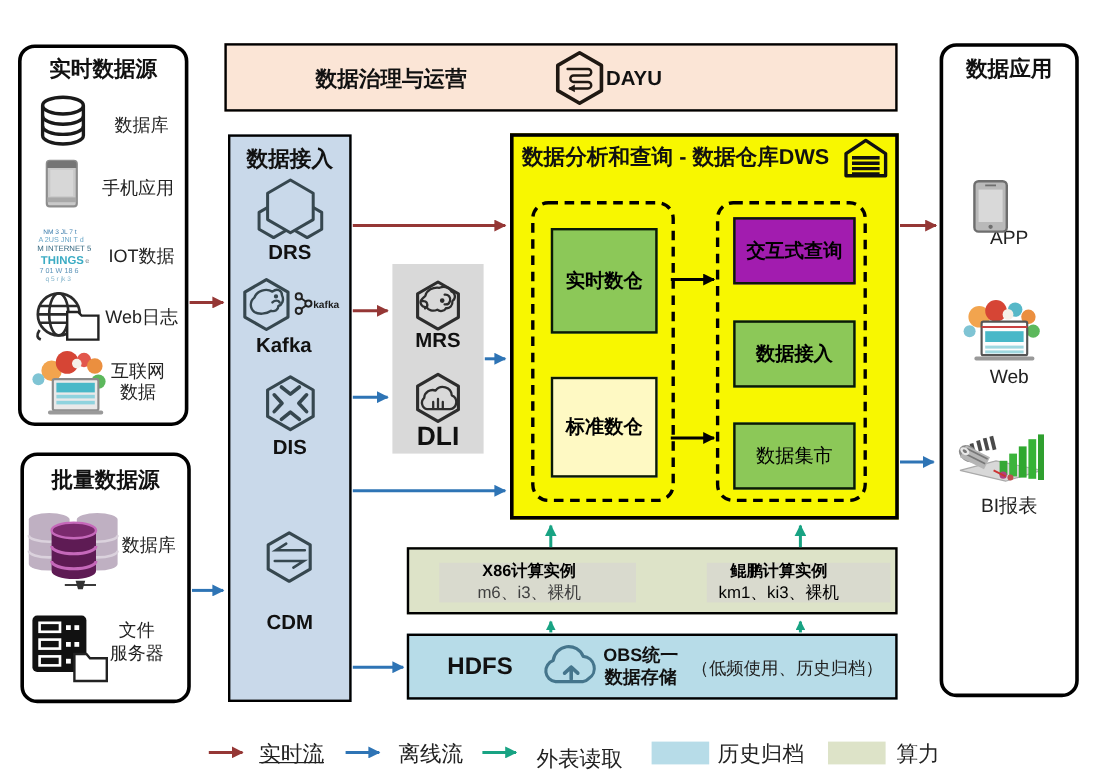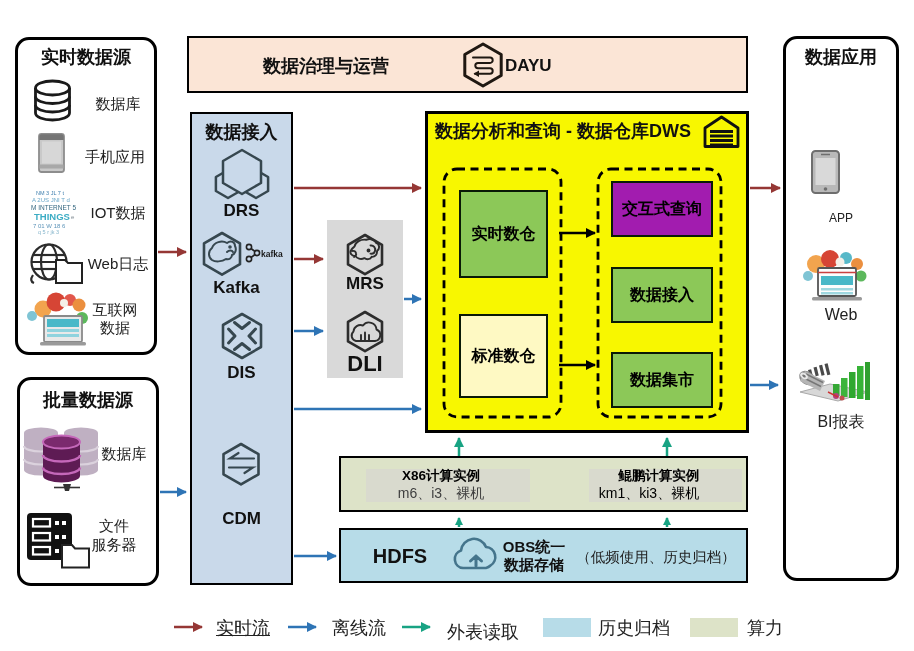--- a/index.html
+++ b/index.html
@@ -43,40 +43,40 @@
 <div class="abs ttl" style="left:327px;top:274px;width:76px;font-size:17px;">MRS</div>
 <div class="abs ttl" style="left:327px;top:351px;width:76px;font-size:22px;">DLI</div>
 
 <div class="panel" style="left:425px;top:111px;width:324px;height:322px;background:#f8f700;border-width:3px;"></div>
 <div class="abs ttl" style="left:435px;top:119px;width:280px;font-size:18px;text-align:left;">数据分析和查询 - 数据仓库DWS</div>
 
 <div class="abs ctr" style="left:459px;top:190px;width:89px;height:88px;background:#8cc858;border:2.5px solid #0a1a06;font-weight:bold;font-size:16px;">实时数仓</div>
 <div class="abs ctr" style="left:459px;top:314px;width:89px;height:84px;background:#fef9c3;border:2.5px solid #0a1a06;font-weight:bold;font-size:16px;">标准数仓</div>
 <div class="abs ctr" style="left:611px;top:181px;width:102px;height:56px;background:#a21caf;border:2.5px solid #0a1a06;font-weight:bold;font-size:16px;">交互式查询</div>
 <div class="abs ctr" style="left:611px;top:267px;width:102px;height:56px;background:#8cc858;border:2.5px solid #0a1a06;font-weight:bold;font-size:16px;">数据接入</div>
-<div class="abs ctr" style="left:611px;top:352px;width:102px;height:56px;background:#8cc858;border:2.5px solid #0a1a06;font-weight:bold;font-size:16px;">数据集市</div>
+<div class="abs ctr" style="left:611px;top:352px;width:102px;height:56px;background:#8cc858;border:2.5px solid #0a1a06;font-weight:normal;font-size:16px;">数据集市</div>
 
 <div class="panel" style="left:339px;top:456px;width:409px;height:56px;background:#dde3c8;"></div>
 <div class="abs" style="left:366px;top:469px;width:164px;height:33px;background:#d9dace;"></div>
 <div class="abs" style="left:589px;top:469px;width:153px;height:33px;background:#d9dace;"></div>
 <div class="abs ctr" style="left:351px;top:462px;width:180px;height:44px;">
   <div style="font-size:14px;line-height:16.5px;"><b style="font-size:13.5px;">X86计算实例</b><br><span style="color:#3f3f3f;">m6、i3、裸机</span></div>
 </div>
-<div class="abs ctr" style="left:559px;top:462px;width:180px;height:44px;text-align:right;">
+<div class="abs ctr" style="left:559px;top:462px;width:180px;height:44px;">
   <div style="font-size:14px;line-height:16.5px;"><b style="font-size:13.5px;">鲲鹏计算实例</b><br><span style="color:#000000;">km1、ki3、裸机</span></div>
 </div>
 
 <div class="panel" style="left:339px;top:528px;width:409px;height:55px;background:#b7dce8;"></div>
 <div class="abs ttl" style="left:365px;top:545px;width:70px;font-size:20px;">HDFS</div>
 <div class="abs ttl" style="left:498px;top:538px;width:72px;font-size:15px;line-height:18px;">OBS统一<br>数据存储</div>
 <div class="abs lbl" style="left:575px;top:548px;width:162px;font-size:14.5px;white-space:nowrap;">（低频使用、历史归档）</div>
 
 <div class="panel round" style="left:783px;top:36px;width:116px;height:545px;"></div>
 <div class="abs ttl" style="left:783px;top:45px;width:116px;font-size:18px;">数据应用</div>
-<div class="abs lbl" style="left:783px;top:211px;width:116px;font-size:12px;">APP</div>
+<div class="abs lbl" style="left:783px;top:190px;width:116px;font-size:16px;">APP</div>
 <div class="abs lbl" style="left:783px;top:306px;width:116px;font-size:16px;">Web</div>
 <div class="abs lbl" style="left:783px;top:412px;width:116px;font-size:16px;">BI报表</div>
 
 <div class="abs lbl" style="left:212px;top:616px;width:62px;font-size:18px;text-decoration:underline;">实时流</div>
 <div class="abs lbl" style="left:328px;top:616px;width:62px;font-size:18px;">离线流</div>
 <div class="abs lbl" style="left:444px;top:620px;width:78px;font-size:18px;">外表读取</div>
 <div class="abs" style="left:543px;top:618px;width:48px;height:19px;background:#b7dce8;"></div>
 <div class="abs lbl" style="left:596px;top:616px;width:76px;font-size:18px;">历史归档</div>
 <div class="abs" style="left:690px;top:618px;width:48px;height:19px;background:#dde3c8;"></div>
 <div class="abs lbl" style="left:744px;top:616px;width:42px;font-size:18px;">算力</div>

